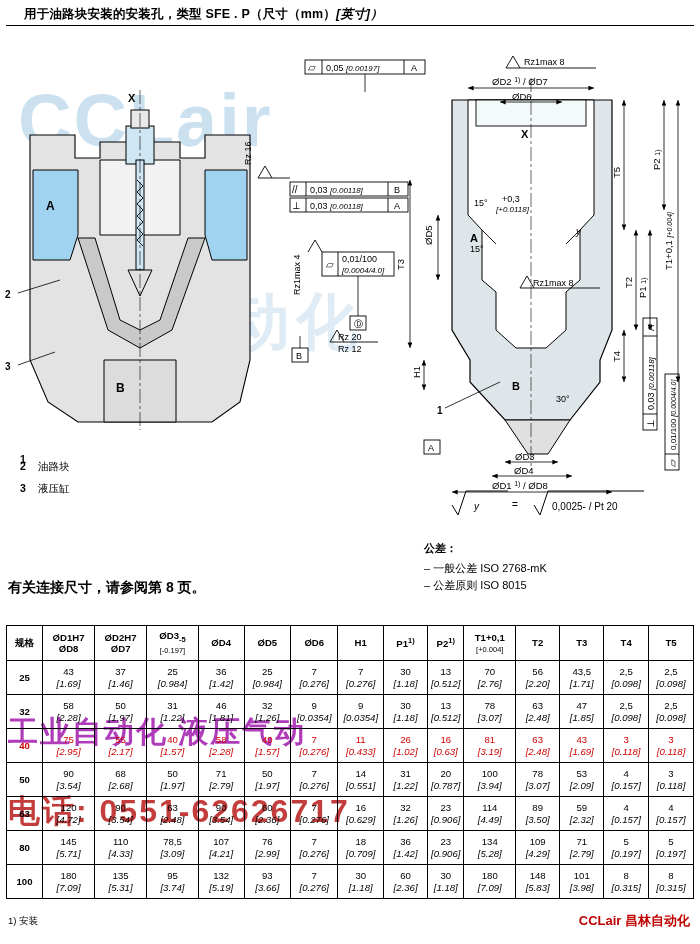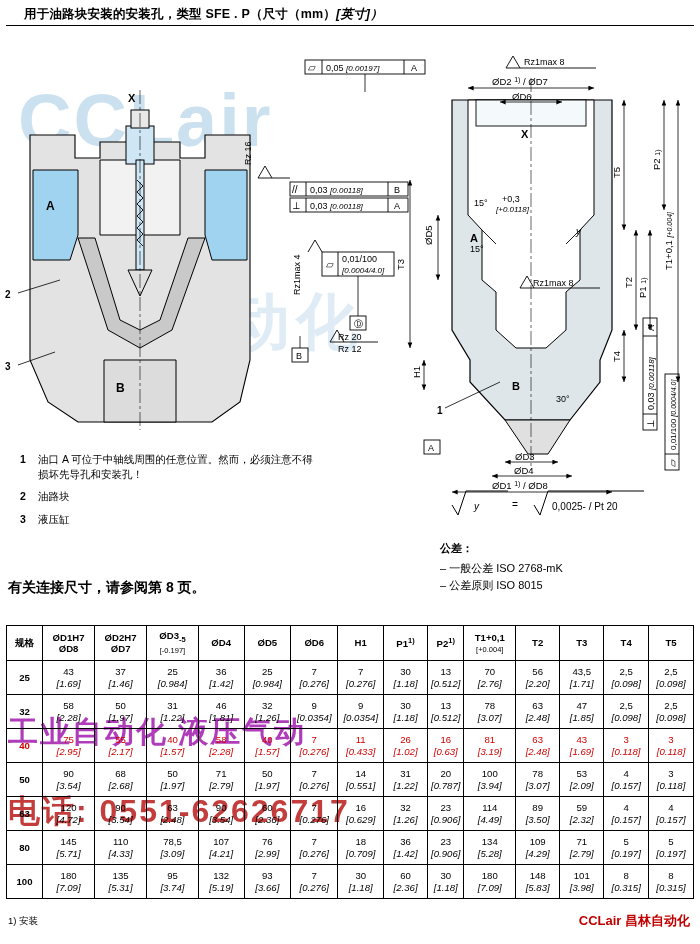--- a/index.html
+++ b/index.html
@@ -37,21 +37,21 @@
   .draw{position:absolute;left:0;top:30px;width:700px;height:560px;}
   svg.dwg{position:absolute;left:0;top:0;}
 
   
   .notes{position:absolute;left:20px;top:452px;width:300px;font-size:10.5px;line-height:1.45;}
   .note{position:relative;padding-left:18px;margin-bottom:7px;}
   .note .num{position:absolute;left:0;top:0;font-weight:bold;}
   .ref{position:absolute;left:8px;top:579px;font-size:14px;font-weight:bold;}
 
   
-  .tol{position:absolute;left:424px;top:540px;font-size:11px;line-height:1.6;margin-left:16px;}
+  .tol{position:absolute;left:424px;top:540px;font-size:11px;line-height:1.6;}
   .tol .h{font-weight:bold;margin-bottom:2px;}
 
   
   table.specs{
     position:absolute;left:6px;top:625px;
     border-collapse:collapse;font-size:9.6px;
     width:688px;
   }
   table.specs th,table.specs td{
     border:1px solid #000;text-align:center;vertical-align:middle;
@@ -290,21 +290,20 @@
         <text x="512" y="478">=</text>
         <path d="M534,475 l6,10 l8,-24 h96" fill="none" stroke="#000" stroke-width="1"></path>
         <text x="552" y="480">0,0025- / Pt 20</text>
       </g>
     </svg>
   </div>
 
   <div class="notes">
     <div class="note">
       <span class="num">1</span>
-      <span>油口 A 可位于中轴线周围的任意位置。然而，必须注意不得损坏先导孔和安装孔！</span>
     </div>
     <div class="note">
       <span class="num">2</span>
       <span>油路块</span>
     </div>
     <div class="note">
       <span class="num">3</span>
       <span>液压缸</span>
     </div>
   </div>

